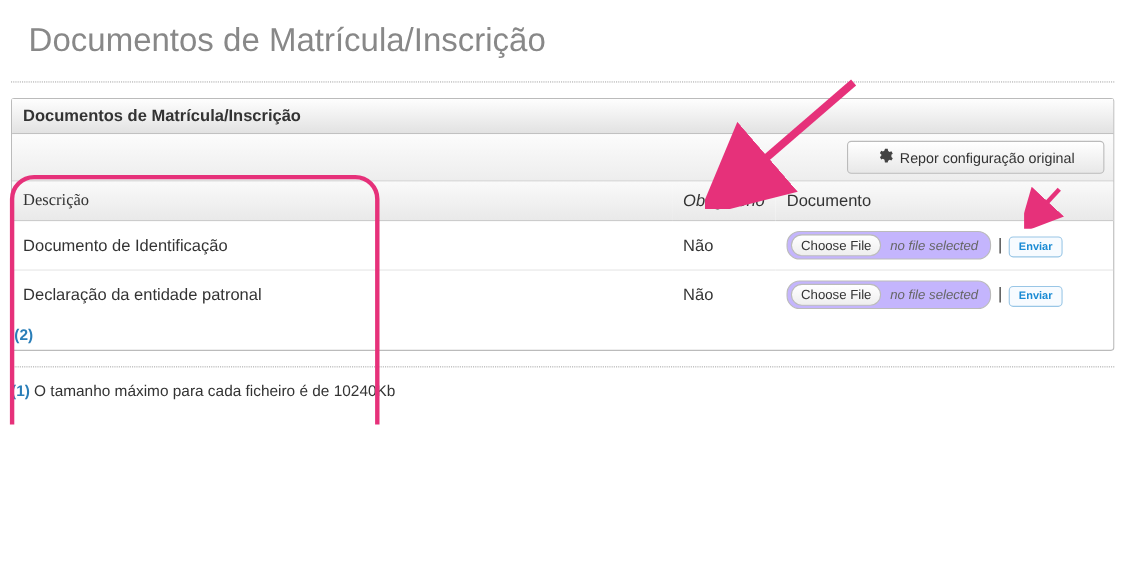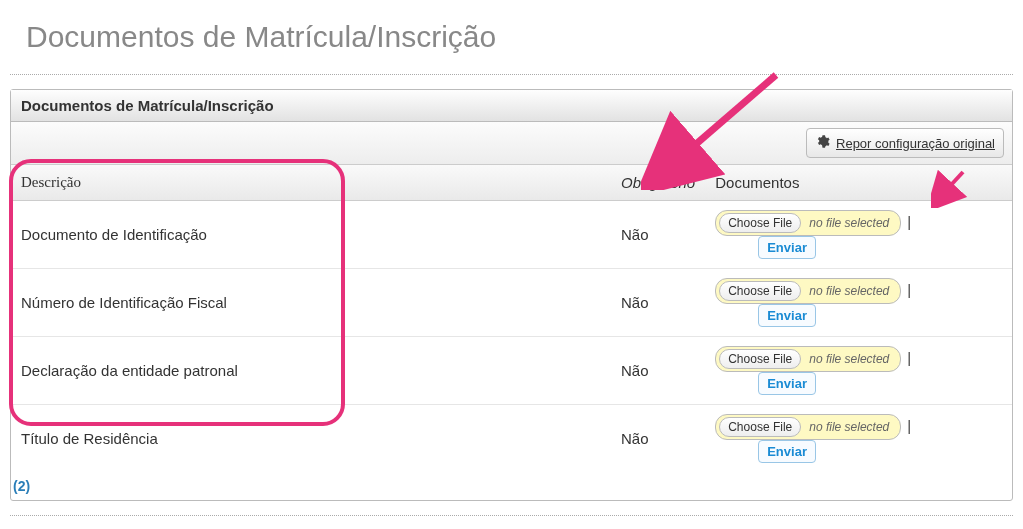--- a/index.html
+++ b/index.html
@@ -42,25 +42,24 @@
   padding: 6px 8px;
   text-align: right;
 }
 .reset-btn {
   display: inline-flex;
   align-items: center;
   gap: 6px;
   background: linear-gradient(#fff, #e8e8e8);
   border: 1px solid #bbb;
   border-radius: 4px;
-  padding: 5px 8px;
+  padding: 5px 26px;
   font-size: 13px;
   color: #333;
   cursor: pointer;
-  text-decoration: underline;
 }
 .reset-btn svg { width: 15px; height: 15px; }
 table {
   width: 100%;
   border-collapse: collapse;
 }
 thead th {
   text-align: left;
   font-weight: normal;
   color: #333;
@@ -74,21 +73,21 @@
   border-bottom: 1px solid #e6e6e6;
   vertical-align: middle;
   font-size: 15px;
 }
 tbody tr:last-child td { border-bottom: none; }
 .choose-wrap {
   display: inline-flex;
   align-items: center;
   border: 1px solid #bbb;
   border-radius: 12px;
-  background: #fef9c3;
+  background: #c4b5fd;
   padding: 2px 3px;
   font-size: 12px;
 }
 .choose-btn {
   border: 1px solid #bbb;
   border-radius: 10px;
   background: linear-gradient(#fff, #eee);
   padding: 2px 8px;
   font-size: 12px;
   cursor: pointer;
@@ -102,23 +101,22 @@
 }
 .sep { margin: 0 6px; color: #444; }
 .enviar-btn {
   display: inline-block;
   border: 1px solid #99c6e6;
   background: #f7fbff;
   color: #1a8bd4;
   font-weight: bold;
   border-radius: 4px;
   padding: 3px 8px;
-  font-size: 13px;
+  font-size: 10px;
   cursor: pointer;
-  margin-left: 43px;
 }
 .footnote-2 {
   color: #2a7eb8;
   font-weight: bold;
   font-size: 14px;
   padding: 6px 4px 6px 2px;
 }
 .highlight-box {
   position: absolute;
   border: 4px solid #e6317a;
@@ -164,56 +162,40 @@
       </span>
       <span>Repor configuração original</span>
     </button>
   </div>
 
   <table>
     <thead>
       <tr>
         <th class="col-desc">Descrição</th>
         <th class="col-oblig">Obrigatório</th>
-        <th>Documentos</th>
+        <th>Documento</th>
       </tr>
     </thead>
     <tbody id="tbody">
         <tr>
           <td>Documento de Identificação</td>
-          <td>Não</td>
-          <td><span class="choose-wrap">
-              <button class="choose-btn">Choose File</button>
-              <span class="nofile">no file selected</span>
-            </span><span class="sep">|</span><button class="enviar-btn">Enviar</button></td>
-        </tr>
-        <tr>
-          <td>Número de Identificação Fiscal</td>
           <td>Não</td>
           <td><span class="choose-wrap">
               <button class="choose-btn">Choose File</button>
               <span class="nofile">no file selected</span>
             </span><span class="sep">|</span><button class="enviar-btn">Enviar</button></td>
         </tr>
         <tr>
           <td>Declaração da entidade patronal</td>
           <td>Não</td>
           <td><span class="choose-wrap">
               <button class="choose-btn">Choose File</button>
               <span class="nofile">no file selected</span>
             </span><span class="sep">|</span><button class="enviar-btn">Enviar</button></td>
         </tr>
-        <tr>
-          <td>Título de Residência</td>
-          <td>Não</td>
-          <td><span class="choose-wrap">
-              <button class="choose-btn">Choose File</button>
-              <span class="nofile">no file selected</span>
-            </span><span class="sep">|</span><button class="enviar-btn">Enviar</button></td>
-        </tr>
       </tbody>
   </table>
 
   <div class="footnote-2">(2)</div>
 
   <div class="highlight-box"></div>
 
   <svg class="arrow-annotation" style="left:630px; top:-20px; width:160px; height:120px;">
     <defs>
       <marker id="ah1" markerWidth="12" markerHeight="12" refX="6" refY="6" orient="auto">

